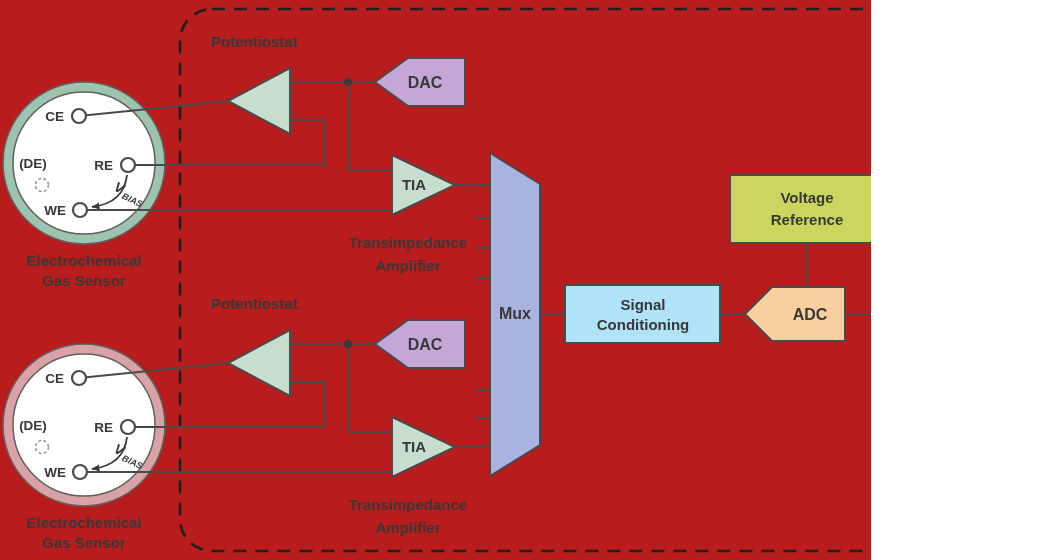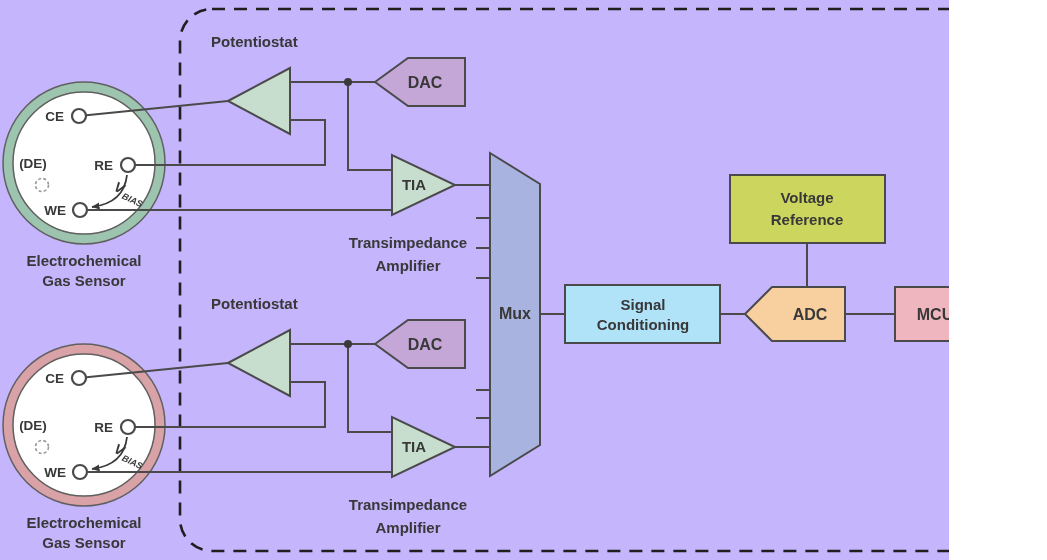--- a/index.html
+++ b/index.html
@@ -1,16 +1,16 @@
 <!DOCTYPE html>
 <html><head>
 <meta charset="utf-8">
 <style>
   html,body{margin:0;padding:0;background:#ffffff;}
-  .stage{position:relative;width:949px;height:560px;background:#c4b5fd;overflow:hidden;}
+  .stage{position:relative;width:871px;height:560px;background:#b91c1c;overflow:hidden;}
   svg{display:block;}
   .wire{stroke:#4a4a4a;stroke-width:2;fill:none;}
   .wire-thin{stroke:#3a3a3a;stroke-width:1.8;fill:none;}
   .shape{stroke:#4a4a4a;stroke-width:2;}
   .terminal{fill:#ffffff;stroke:#4a4a4a;stroke-width:2.2;}
   .de-terminal{fill:#ffffff;stroke:#9a9a9a;stroke-width:1.6;stroke-dasharray:3 2.2;}
   .junction{fill:#3a3a3a;stroke:none;}
   .boundary{fill:none;stroke:#1f1f1f;stroke-width:2.6;stroke-dasharray:13 9;}
   text{font-family:"Liberation Sans","DejaVu Sans",sans-serif;font-weight:bold;fill:#383838;}
   .t16{font-size:16px;}

